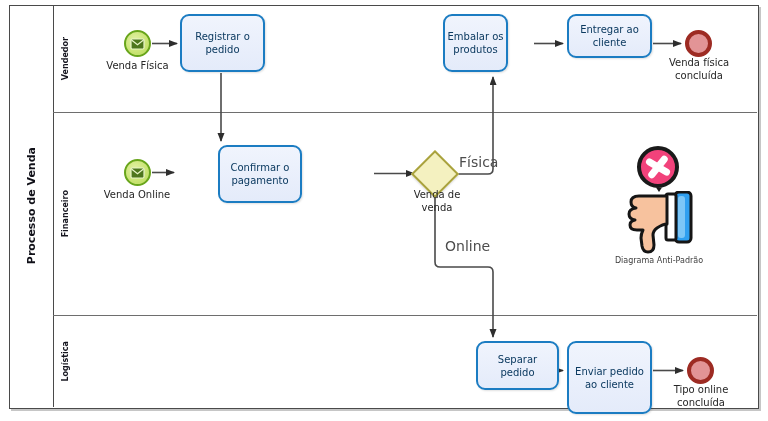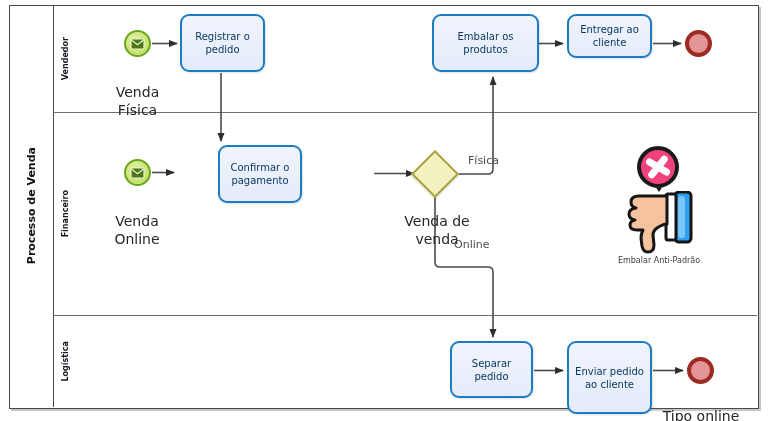--- a/index.html
+++ b/index.html
@@ -26,22 +26,22 @@
   }
   
   .event{position:absolute;border-radius:50%;box-sizing:border-box;display:flex;align-items:center;justify-content:center;}
   .event.start{width:27px;height:27px;border:2px solid #68a51b;
     background:radial-gradient(circle at 40% 35%,#e2f1a4 0%,#c9e473 60%,#b8d95c 100%);}
   .event.end{width:27px;height:27px;border:4px solid #9d2b23;background:#e29496;}
   
   .gateway{position:absolute;left:418px;top:157px;width:34px;height:34px;transform:rotate(45deg);
     border:2px solid #a9a23d;background:#f4f1c0;box-sizing:border-box;box-shadow:1px 1px 2px rgba(0,0,0,0.15);}
   
-  .node-label{position:absolute;font-size:14px;color:#262626;text-align:center;line-height:1.25;margin-top:24px;}
-  .flow-label{position:absolute;font-size:11px;color:#4d4d4d;margin-left:9px;}
+  .node-label{position:absolute;font-size:10px;color:#262626;text-align:center;line-height:1.25;}
+  .flow-label{position:absolute;font-size:14px;color:#4d4d4d;}
   
   .sticker-label{position:absolute;font-size:8px;color:#3d3d3d;text-align:center;}
   svg.connectors{position:absolute;left:0;top:0;pointer-events:none;}
   .abs{position:absolute;}
 </style>
 </head>
 <body>
 
 <div class="canvas">
 
@@ -89,29 +89,30 @@
       <rect x="1" y="1" width="13" height="10" rx="1.2" fill="#4d761c" stroke="#e8f4c8" stroke-width="1.2"></rect>
       <path d="M1.5,2 L7.5,6.8 L13.5,2" fill="none" stroke="#e8f4c8" stroke-width="1.2"></path>
     </svg>
   </div>
   <div class="node-label" style="left:100px;top:60px;width:75px;">Venda Física</div>
 
   <div class="task" style="left:180px;top:14px;width:85px;height:58px;">
     <span>Registrar o pedido</span>
   </div>
 
-  <div class="task" style="left:432px;top:14px;width:107px;height:58px;">
+  <div class="task" style="left:443px;top:14px;width:65px;height:58px;">
     <span>Embalar os produtos</span>
   </div>
 
   <div class="task" style="left:567px;top:14px;width:85px;height:44px;">
     <span>Entregar ao cliente</span>
   </div>
 
   <div class="event end abs" style="left:685px;top:30px;"></div>
+  <div class="node-label" style="left:656px;top:57px;width:86px;">Venda física concluída</div>
 
   <div class="event start abs" style="left:124px;top:159px;">
     <svg width="15" height="12" viewBox="0 0 15 12">
       <rect x="1" y="1" width="13" height="10" rx="1.2" fill="#4d761c" stroke="#e8f4c8" stroke-width="1.2"></rect>
       <path d="M1.5,2 L7.5,6.8 L13.5,2" fill="none" stroke="#e8f4c8" stroke-width="1.2"></path>
     </svg>
   </div>
   <div class="node-label" style="left:98px;top:189px;width:78px;text-align:center;">Venda Online</div>
 
   <div class="task" style="left:178px;top:145px;width:84px;height:58px;margin-left:40px;">
@@ -135,23 +136,23 @@
     </svg>
   </div>
   <div class="abs" style="left:621px;top:191px;width:72px;height:64px;">
     <svg width="72" height="64" viewBox="0 0 72 64">
       <rect x="54" y="1" width="16" height="50" rx="4" fill="#2f9ff0" stroke="#151515" stroke-width="3"></rect>
       <rect x="57" y="5" width="7" height="42" rx="3" fill="#7cc6f7"></rect>
       <rect x="45" y="3" width="10" height="46" rx="2" fill="#ffffff" stroke="#151515" stroke-width="3"></rect>
       <path d="M46,5 H18 Q10,5 10,11 Q10,16 15,17 Q8,18 8,23 Q8,28 14,29 Q9,30 9,34 Q9,39 16,39 H22 Q20,43 20,47 L21,55 Q22,61 27,61 Q33,61 33,54 L32,44 Q32,40 36,37 Q42,33 46,33 Z" fill="#f7c29e" stroke="#151515" stroke-width="3" stroke-linejoin="round"></path>
     </svg>
   </div>
-  <div class="sticker-label" style="left:607px;top:256px;width:104px;">Embalar Anti-Padrão</div>
+  <div class="sticker-label" style="left:607px;top:256px;width:104px;">Diagrama Anti-Padrão</div>
 
-  <div class="task" style="left:450px;top:341px;width:83px;height:57px;">
+  <div class="task" style="left:476px;top:341px;width:83px;height:49px;">
     <span>Separar pedido</span>
   </div>
 
   <div class="task" style="left:567px;top:341px;width:85px;height:73px;">
     <span>Enviar pedido ao cliente</span>
   </div>
 
   <div class="event end abs" style="left:687px;top:357px;"></div>
   <div class="node-label" style="left:658px;top:384px;width:86px;">Tipo online concluída</div>
 

